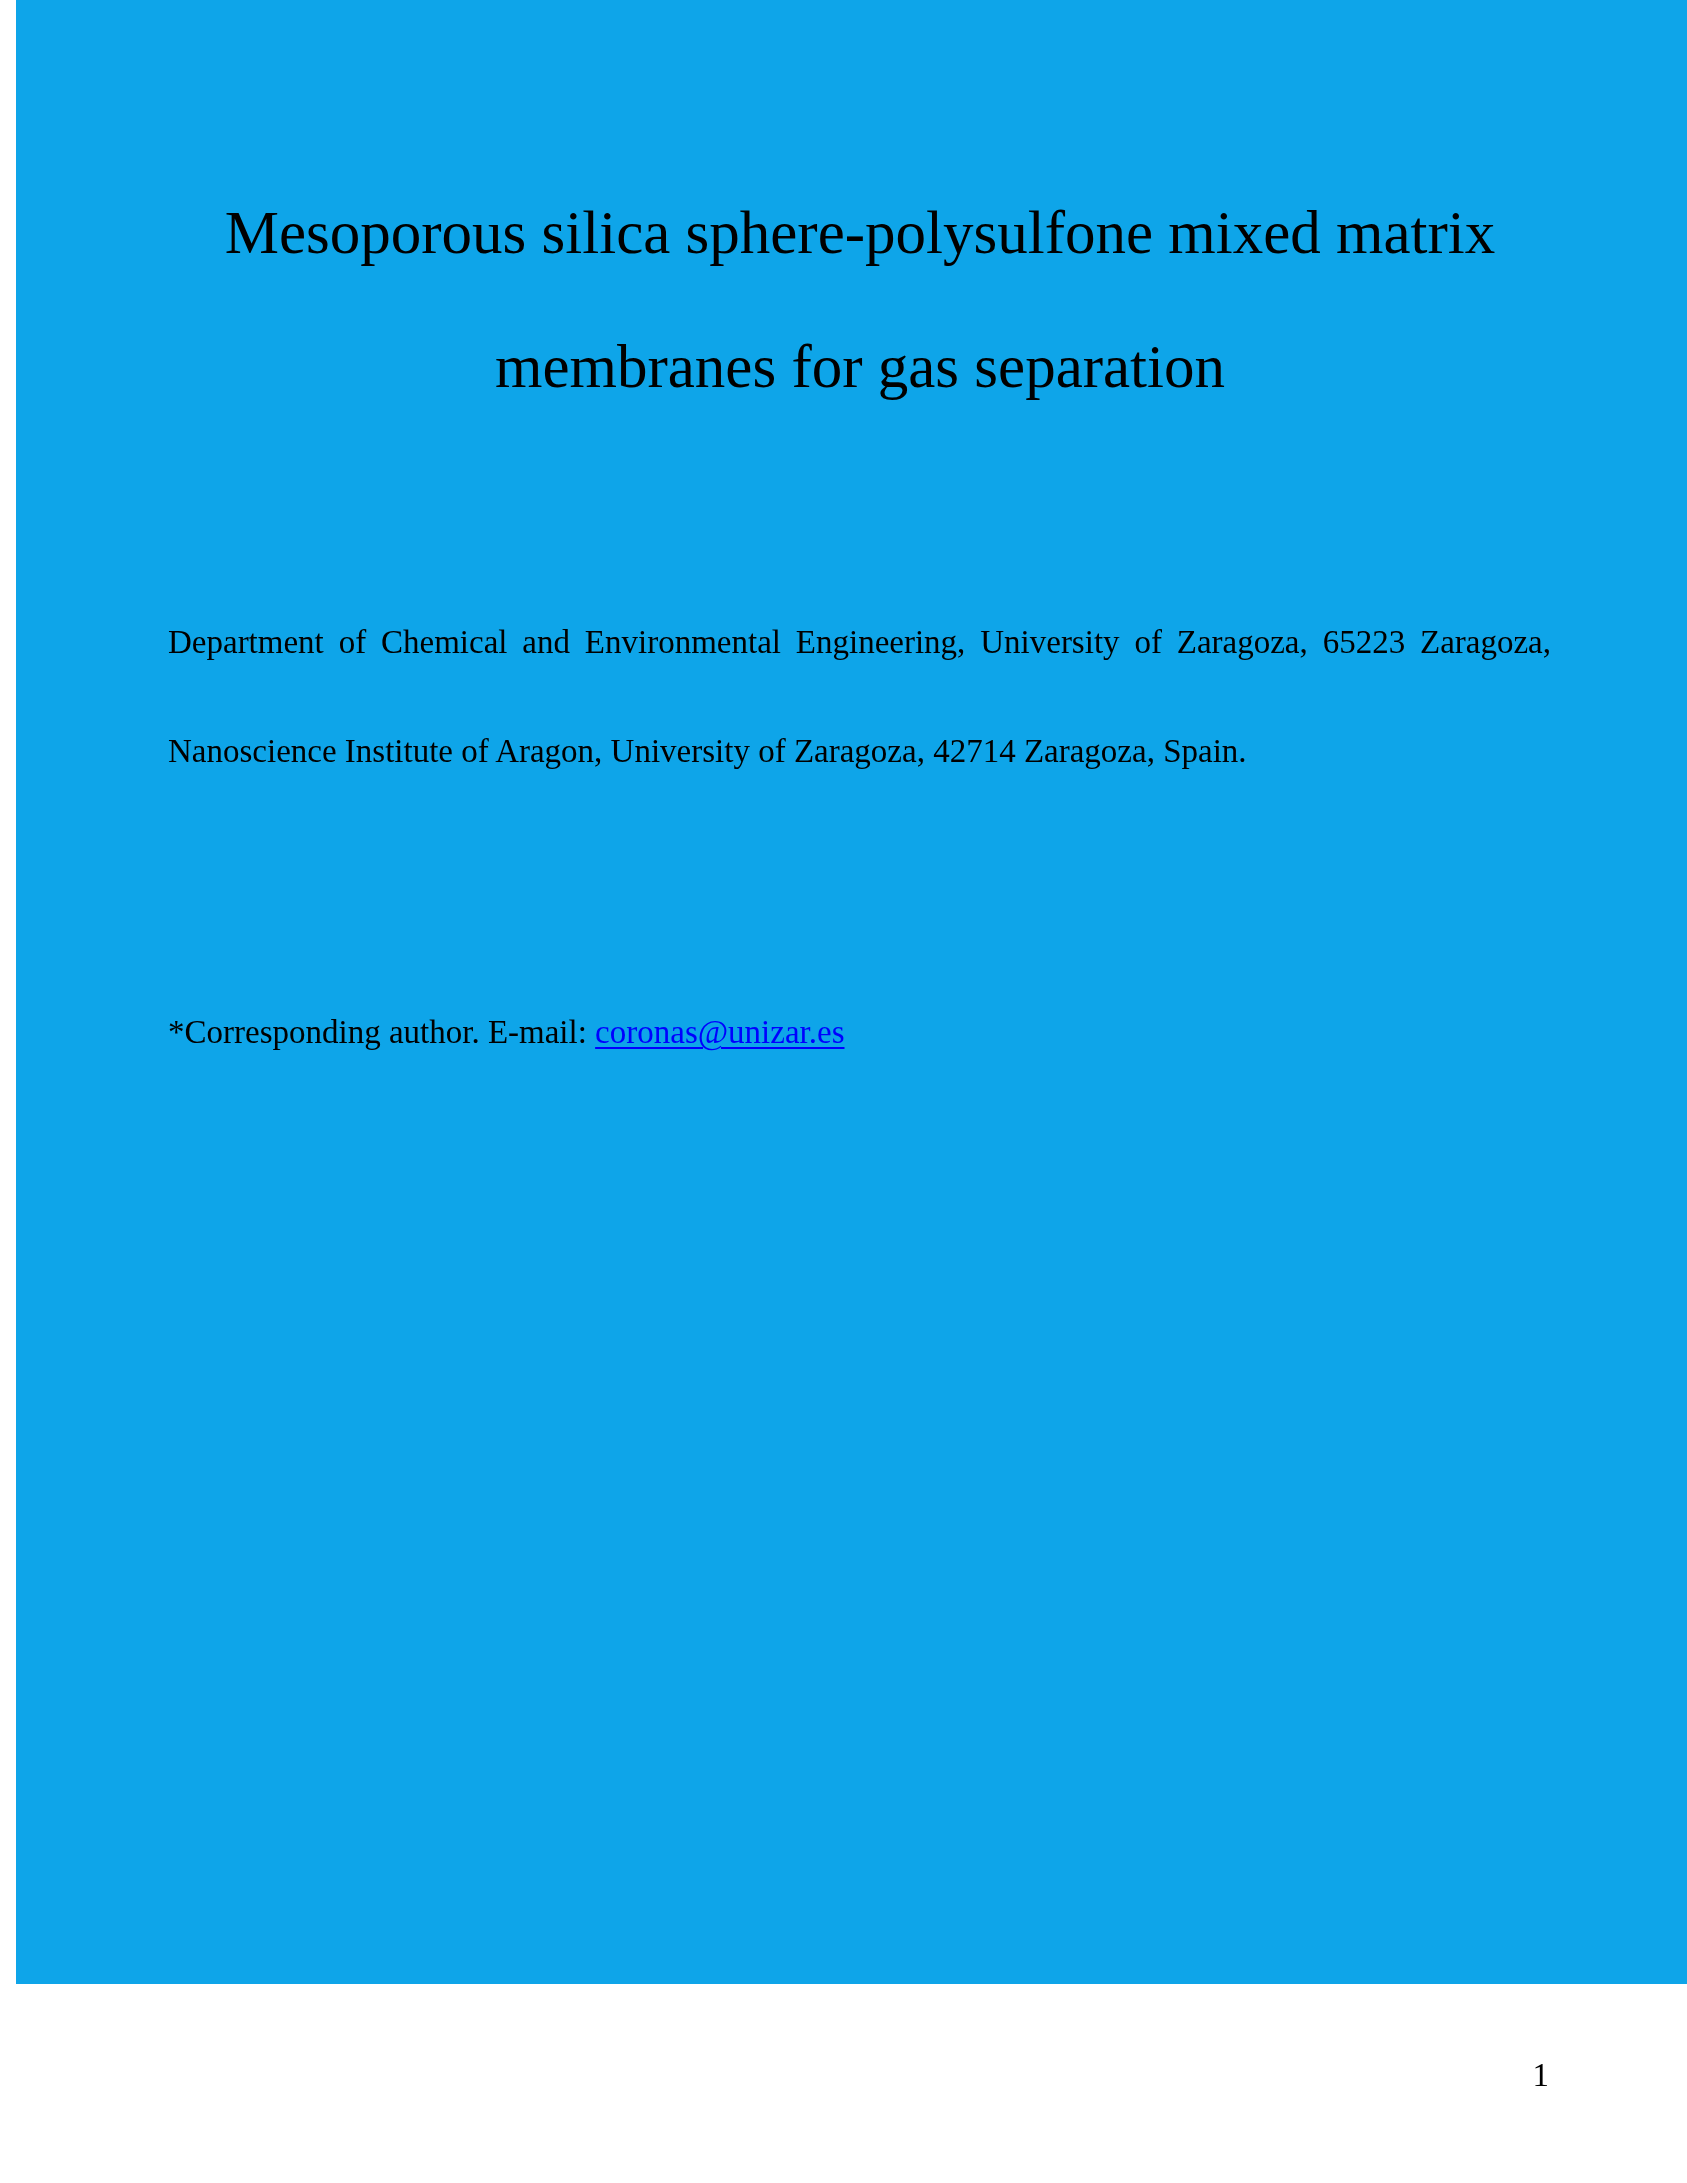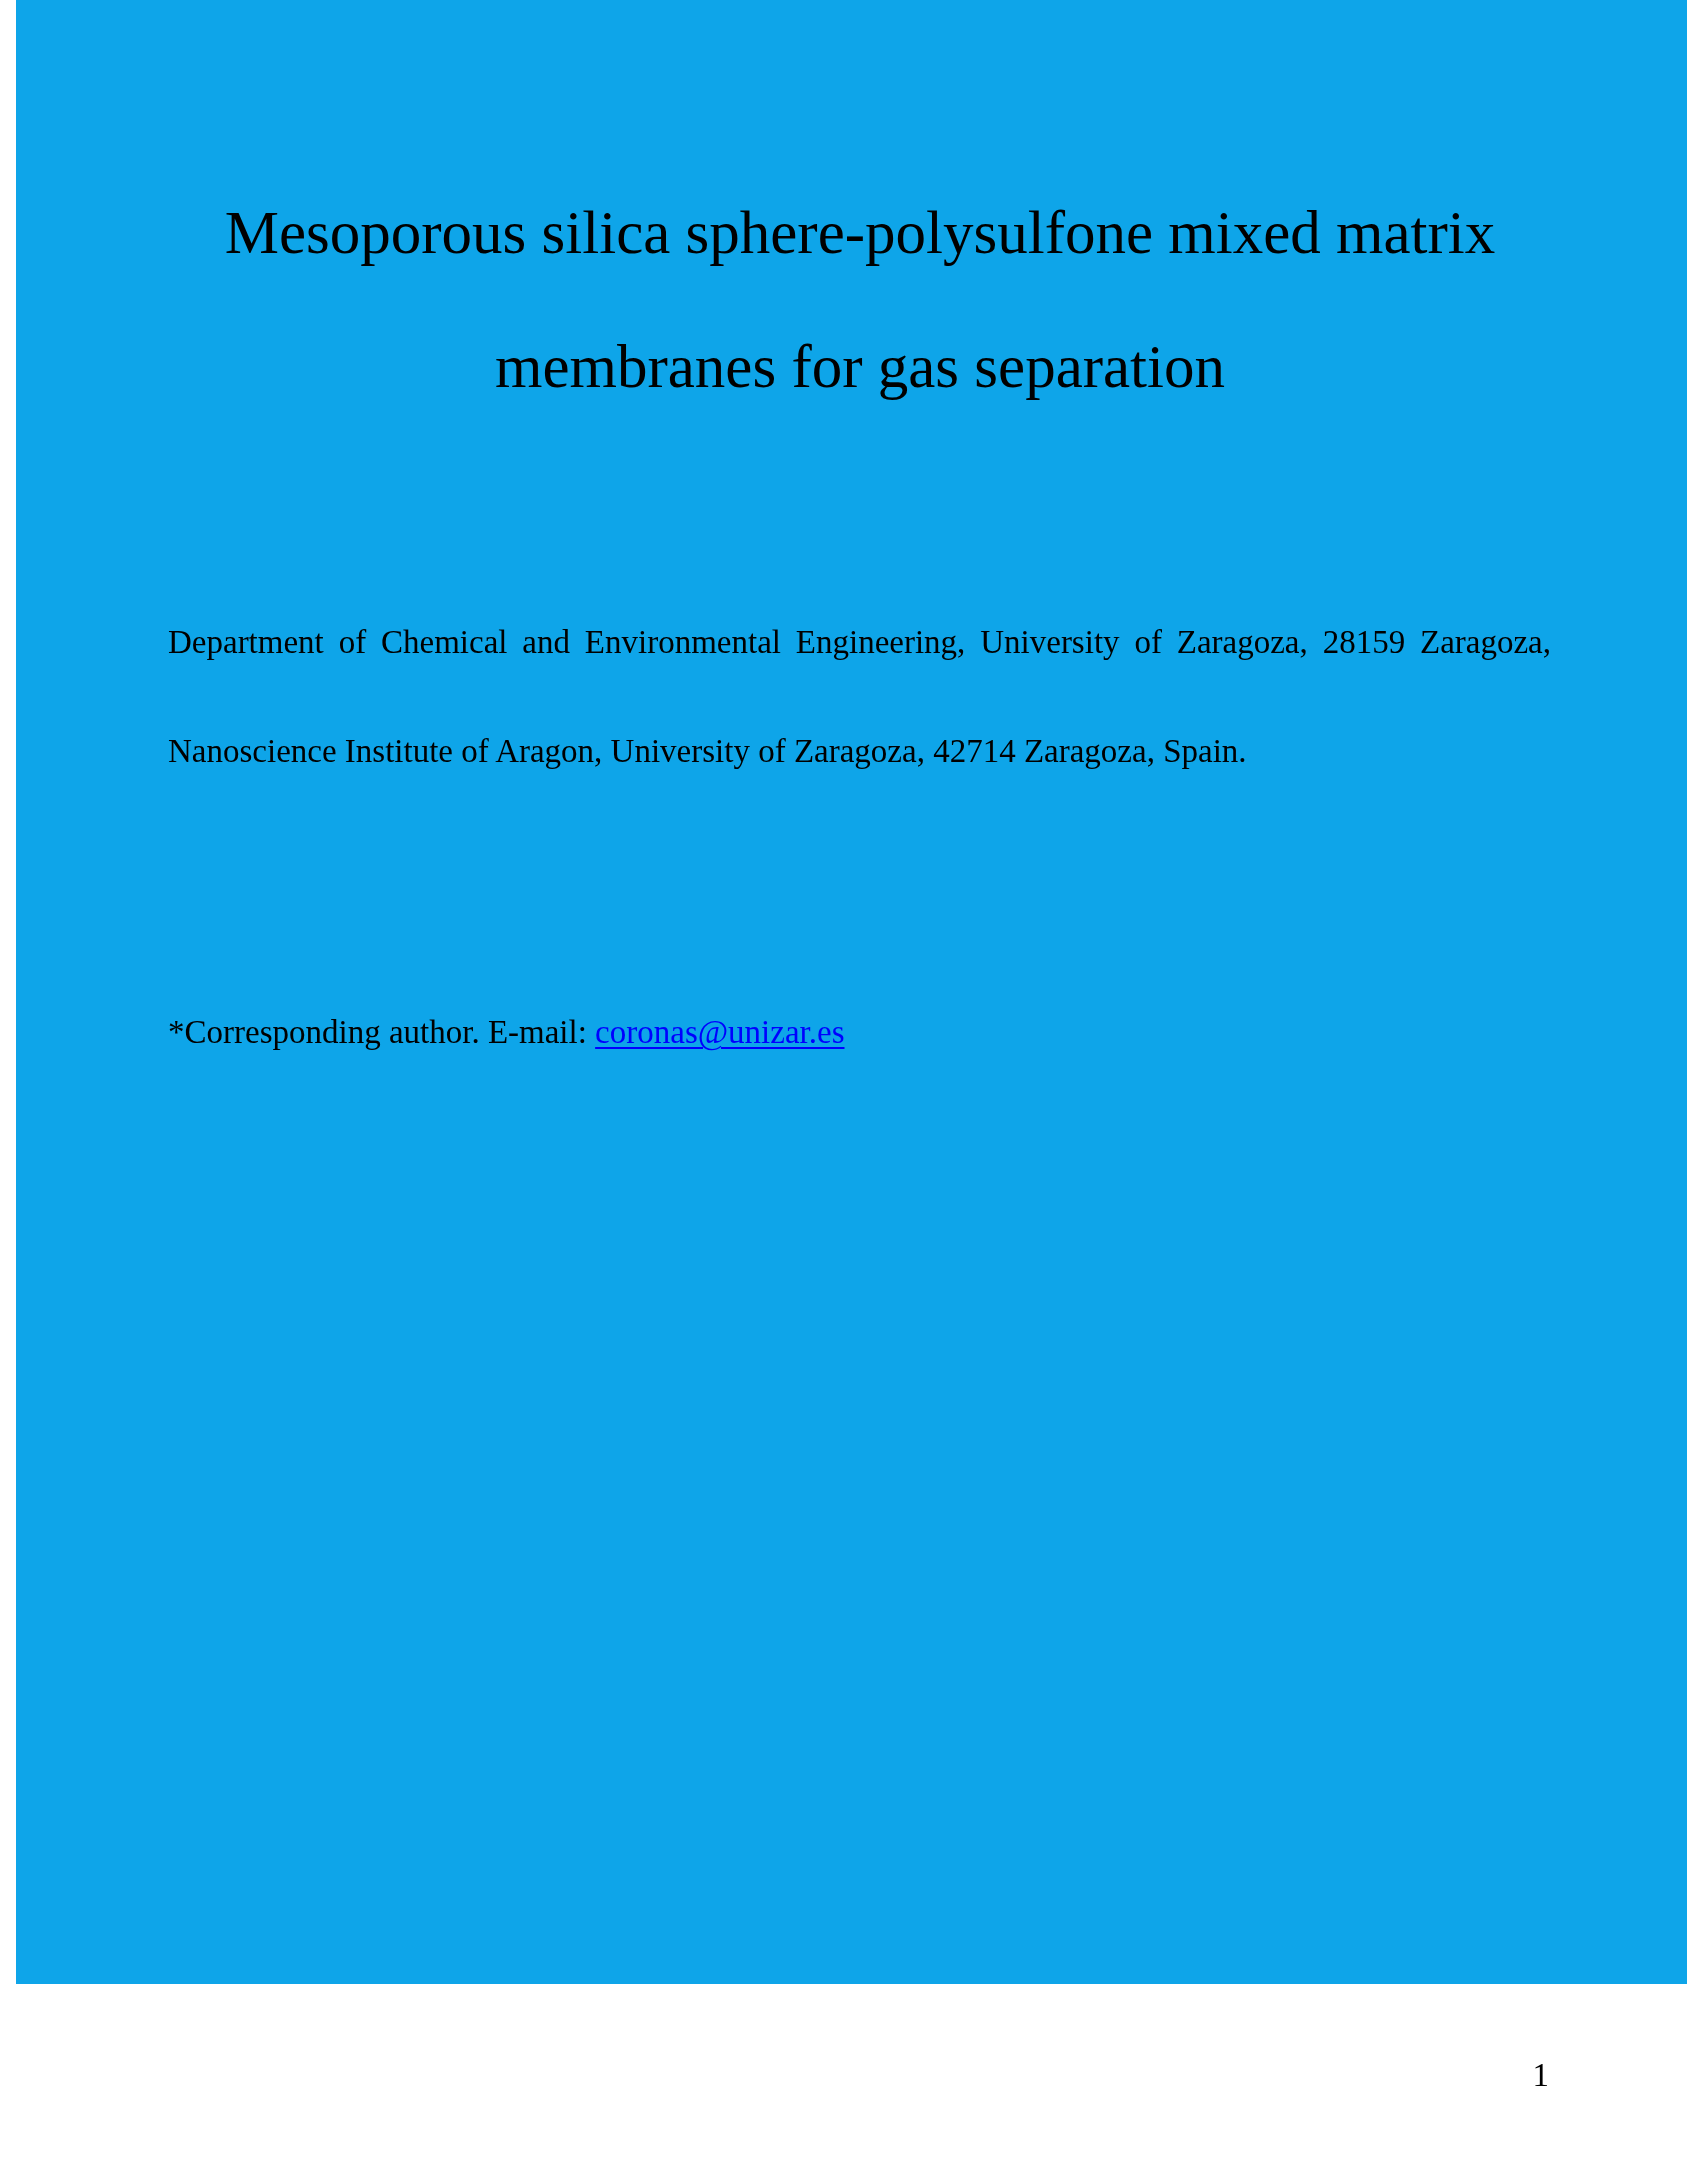--- a/index.html
+++ b/index.html
@@ -93,21 +93,21 @@
   </style>
 </head>
 <body>
 
 <div class="page">
 
   <div id="title-line-1" class="title-line">Mesoporous silica sphere-polysulfone mixed matrix</div>
   <div id="title-line-2" class="title-line">membranes for gas separation</div>
 
 
-  <div id="affil-line-1" class="body-line justified">Department of Chemical and Environmental Engineering, University of Zaragoza, 28159 Zaragoza,</div>
+  <div id="affil-line-1" class="body-line justified">Department of Chemical and Environmental Engineering, University of Zaragoza, 65223 Zaragoza,</div>
   <div id="affil-line-3" class="body-line">Nanoscience Institute of Aragon, University of Zaragoza, 42714 Zaragoza, Spain.</div>
 
   <div id="corresponding-line" class="body-line"><span>*Corresponding author. E-mail: </span><a class="email-link">coronas@unizar.es</a></div>
 
   <div class="page-number">1</div>
 
 </div>
 
 
 </body></html>

